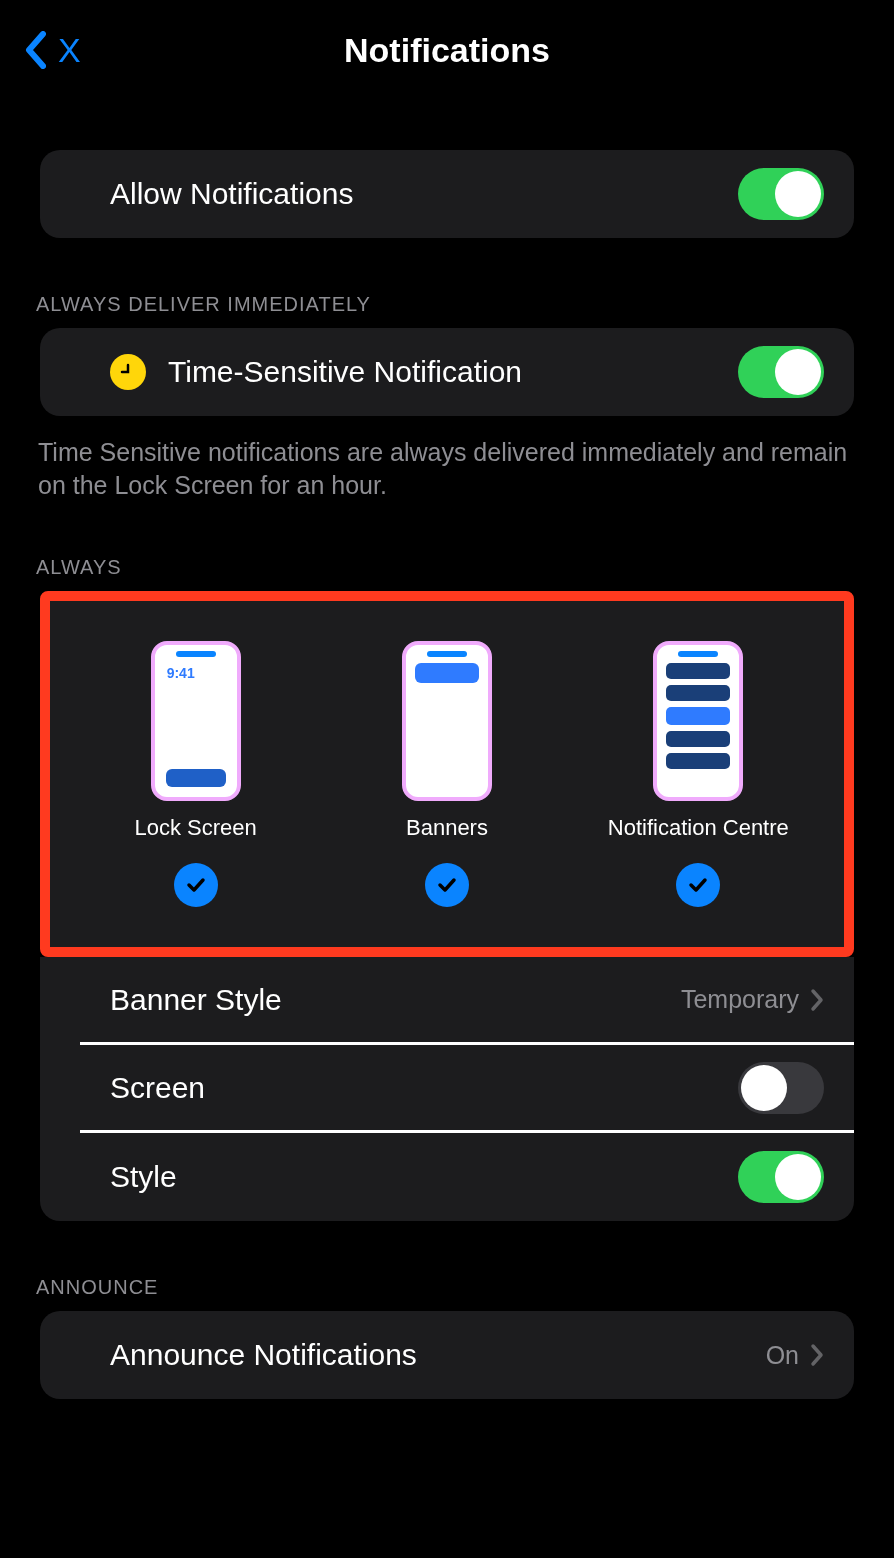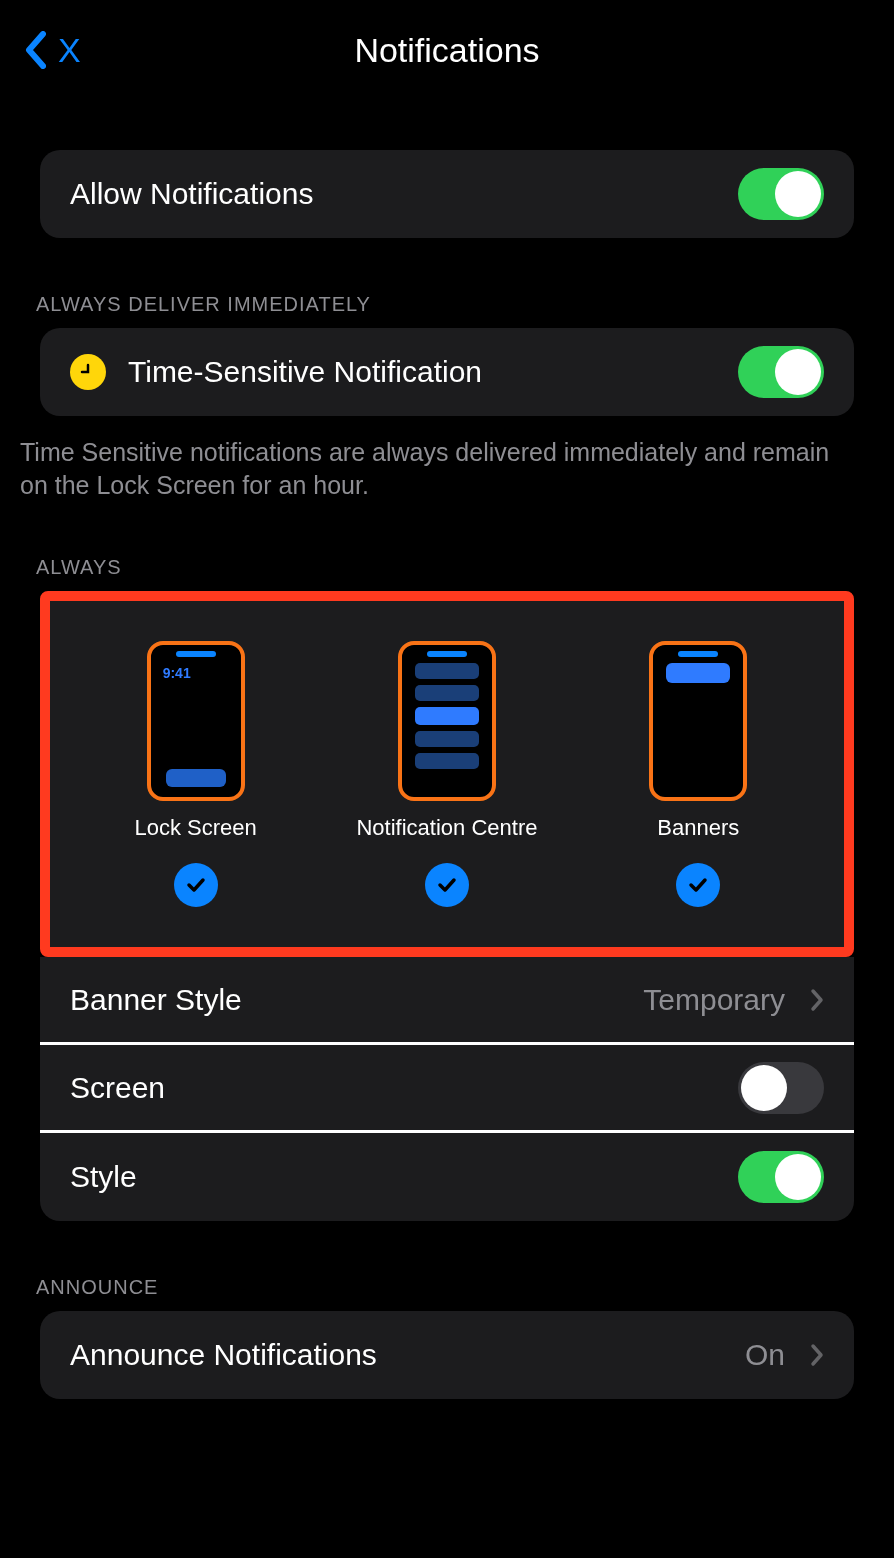--- a/index.html
+++ b/index.html
@@ -28,63 +28,64 @@
     color: #0a84ff;
     font-size: 34px;
     padding-left: 24px;
     cursor: pointer;
   }
   .nav-title {
     position: absolute;
     left: 0; right: 0;
     text-align: center;
     font-size: 34px;
-    font-weight: 400;
+    font-weight: 700;
     color: #fff;
     pointer-events: none;
   }
   .group-header {
     font-size: 20px;
     color: #8e8e93;
     letter-spacing: 1px;
     margin: 55px 0 12px 36px;
     font-weight: 500;
   }
   .cells {
     background: #1c1c1e;
     border-radius: 20px;
     margin: 0 40px;
     overflow: hidden;
+    padding-left: 40px;
   }
   .cell {
     display: flex;
     align-items: center;
     min-height: 88px;
     padding: 0 30px;
     border-bottom: 3px solid #ffffff;
   }
   .cell:last-child { border-bottom: none; }
   .cell-label {
     font-size: 30px;
     color: #fff;
     font-weight: 400;
     flex: 1;
   }
   .cell-value {
-    font-size: 30px;
+    font-size: 25px;
     color: #8e8e93;
-    margin-right: 25px;
+    margin-right: 11px;
   }
   .chevron {
     color: #636366;
   }
   .footer-text {
     font-size: 25px;
     color: #8e8e93;
-    margin: 20px 38px 0 20px;
+    margin: 20px 38px 0 38px;
     line-height: 1.3;
   }
   .toggle {
     width: 86px;
     height: 52px;
     border-radius: 26px;
     position: relative;
     flex-shrink: 0;
   }
   .toggle::after {
@@ -132,30 +133,30 @@
     color: #fff;
   }
   .check-circle {
     width: 44px; height: 44px;
     border-radius: 50%;
     background: #0a84ff;
     display: flex; align-items: center; justify-content: center;
     margin-top: 8px;
   }
   .phone {
-    width: 98px;
+    width: 90px;
     height: 160px;
-    border: 4px solid #f97316;
+    border: 4px solid #f0abfc;
     border-radius: 16px;
     position: relative;
     padding: 6px 6px;
     display: flex;
     flex-direction: column;
     align-items: center;
-    background: #000000;
+    background: #ffffff;
   }
   .notch {
     width: 40px; height: 6px;
     background: #0a84ff;
     border-radius: 3px;
     margin-bottom: 4px;
   }
   .lock-time {
     font-size: 14px; color: #2f7bff; font-weight: 600; align-self: flex-start; margin-left: 6px; margin-top: 4px;
   }
@@ -222,49 +223,49 @@
         <div class="check-circle">
           <svg width="24" height="24" viewBox="0 0 24 24">
               <path d="M5 12 L10 17 L19 7" stroke="#000" stroke-width="3.5" fill="none" stroke-linecap="round" stroke-linejoin="round"></path>
             </svg>
         </div>
       </div>
 
       <div class="alert-opt">
         <div class="phone">
           <div class="notch"></div>
+          <div class="banner-bubble"></div>
+        </div>
+        <div class="alert-label">Banners</div>
+        <div class="check-circle">
+          <svg width="24" height="24" viewBox="0 0 24 24">
+              <path d="M5 12 L10 17 L19 7" stroke="#000" stroke-width="3.5" fill="none" stroke-linecap="round" stroke-linejoin="round"></path>
+            </svg>
+        </div>
+      </div>
+
+      <div class="alert-opt">
+        <div class="phone">
+          <div class="notch"></div>
           <div class="nc-list">
             <div class="nc-item"></div>
             <div class="nc-item"></div>
             <div class="nc-item bright"></div>
             <div class="nc-item"></div>
             <div class="nc-item"></div>
           </div>
         </div>
         <div class="alert-label">Notification Centre</div>
         <div class="check-circle">
           <svg width="24" height="24" viewBox="0 0 24 24">
               <path d="M5 12 L10 17 L19 7" stroke="#000" stroke-width="3.5" fill="none" stroke-linecap="round" stroke-linejoin="round"></path>
             </svg>
         </div>
       </div>
 
-      <div class="alert-opt">
-        <div class="phone">
-          <div class="notch"></div>
-          <div class="banner-bubble"></div>
-        </div>
-        <div class="alert-label">Banners</div>
-        <div class="check-circle">
-          <svg width="24" height="24" viewBox="0 0 24 24">
-              <path d="M5 12 L10 17 L19 7" stroke="#000" stroke-width="3.5" fill="none" stroke-linecap="round" stroke-linejoin="round"></path>
-            </svg>
-        </div>
-      </div>
-
     </div>
   </div>
 
   <div class="cells" style="border-top-left-radius:0;border-top-right-radius:0;">
     <div class="cell">
       <div class="cell-label">Banner Style</div>
       <div class="cell-value">Temporary</div>
       <svg class="chevron" width="14" height="24" viewBox="0 0 14 24">
           <path d="M3 3 L11 12 L3 21" stroke="#636366" stroke-width="3.5" fill="none" stroke-linecap="round" stroke-linejoin="round"></path>
         </svg>

